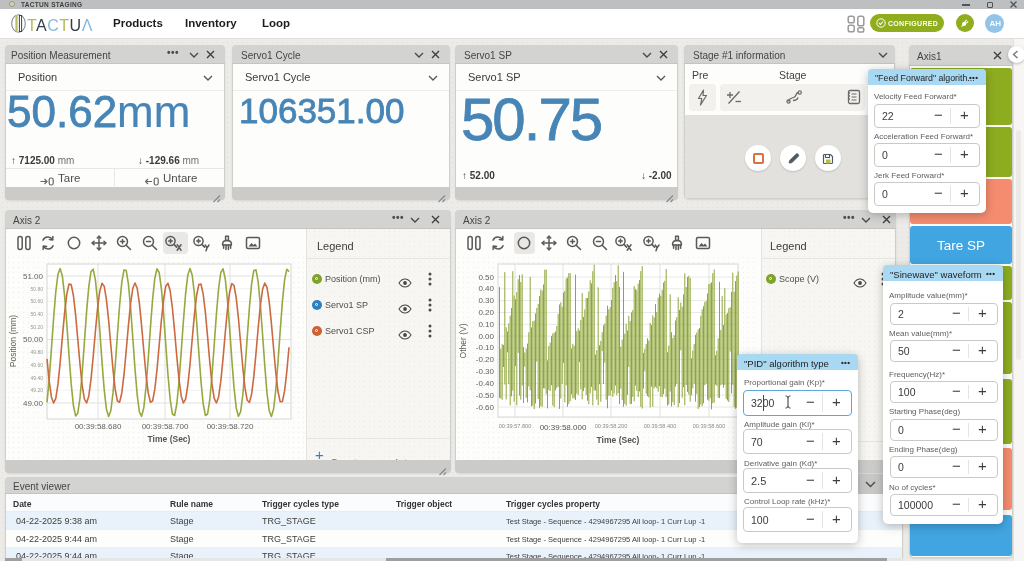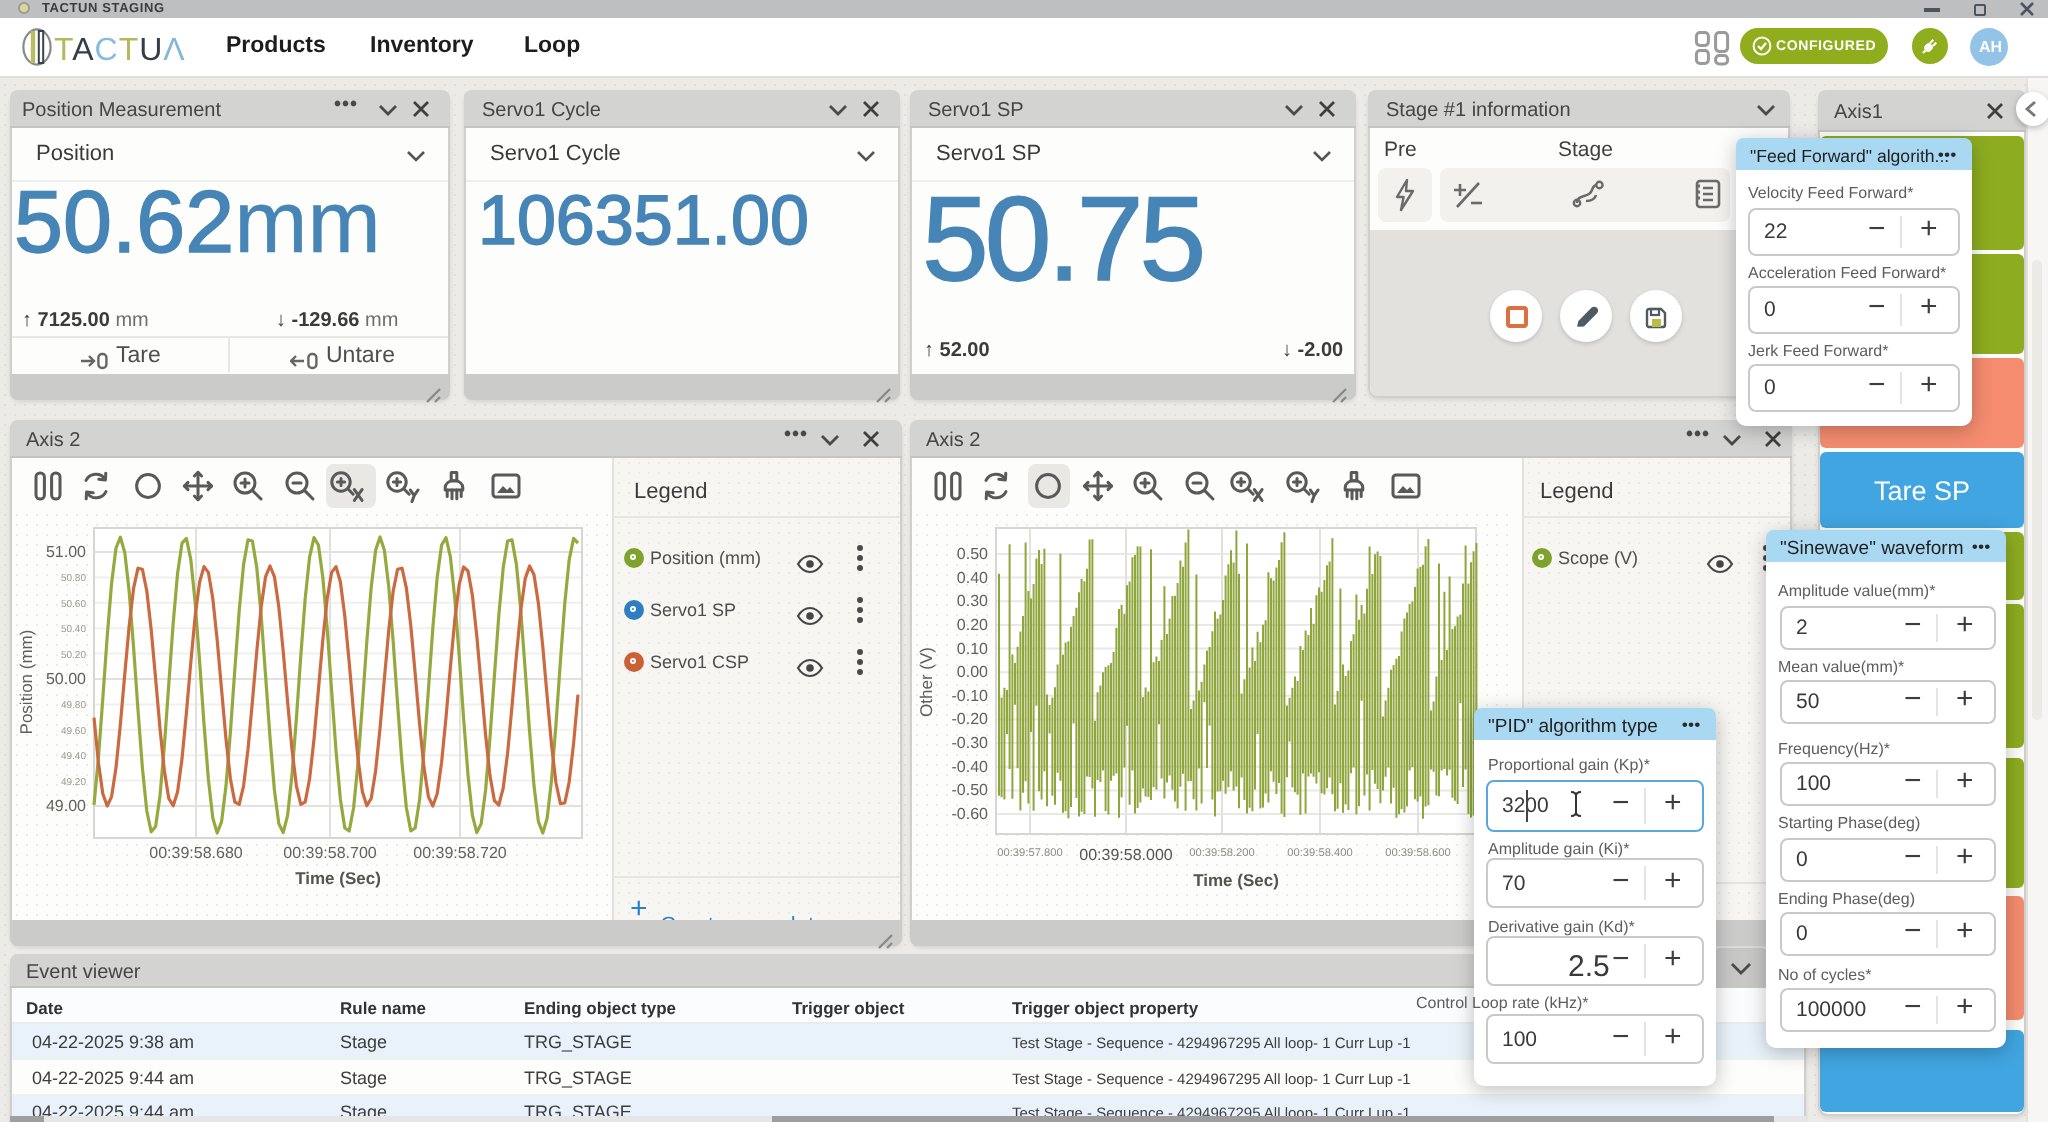--- a/index.html
+++ b/index.html
@@ -444,23 +444,23 @@
 <div class="card" style="left:5px;top:477px;width:898px;height:84px;border-radius:5px 5px 0 0"></div>
 <div class="chead" style="left:5px;top:477px;width:898px;height:17px"></div>
 <div class="ctitle" style="left:13px;top:481px">Event viewer</div>
 <div class="abs" style="left:857px;top:474px;width:27px;height:21px;background:#c7c7c5;border-radius:3px"></div>
 <svg class="abs" style="left:865px;top:481px" width="11" height="7" viewBox="0 0 11 7">
     <path d="M1 1 L5.5 5.5 L10 1" fill="none" stroke="#4a4a4a" stroke-width="1.4"></path>
   </svg>
 <div class="abs" style="left:6px;top:494px;width:896px;height:18px;background:#fbfcfd;border-bottom:1px solid #ebebeb"></div>
 <div class="abs" style="left:13px;top:499px;font-size:8.5px;font-weight:bold;color:#333">Date</div>
 <div class="abs" style="left:170px;top:499px;font-size:8.5px;font-weight:bold;color:#333">Rule name</div>
-<div class="abs" style="left:262px;top:499px;font-size:8.5px;font-weight:bold;color:#333">Ending object type</div>
+<div class="abs" style="left:262px;top:499px;font-size:8.5px;font-weight:bold;color:#333">Trigger cycles type</div>
 <div class="abs" style="left:396px;top:499px;font-size:8.5px;font-weight:bold;color:#333">Trigger object</div>
-<div class="abs" style="left:506px;top:499px;font-size:8.5px;font-weight:bold;color:#333">Trigger object property</div>
+<div class="abs" style="left:506px;top:499px;font-size:8.5px;font-weight:bold;color:#333">Trigger cycles property</div>
 <div class="abs" style="left:6px;top:512px;width:896px;height:18px;background:#e9f2fa;border-bottom:1px solid #f0f0f0"></div>
 <div class="abs" style="left:16px;top:516px;font-size:9px;color:#3d3d3d">04-22-2025 9:38 am</div>
 <div class="abs" style="left:170px;top:516px;font-size:9px;color:#3d3d3d">Stage</div>
 <div class="abs" style="left:262px;top:516px;font-size:9px;color:#3d3d3d">TRG_STAGE</div>
 <div class="abs" style="left:506px;top:517px;font-size:7.5px;color:#3d3d3d">Test Stage - Sequence - 4294967295 All loop- 1 Curr Lup -1</div>
 <div class="abs" style="left:6px;top:530px;width:896px;height:18px;background:#fdfdfc;border-bottom:1px solid #f0f0f0"></div>
 <div class="abs" style="left:16px;top:534px;font-size:9px;color:#3d3d3d">04-22-2025 9:44 am</div>
 <div class="abs" style="left:170px;top:534px;font-size:9px;color:#3d3d3d">Stage</div>
 <div class="abs" style="left:262px;top:534px;font-size:9px;color:#3d3d3d">TRG_STAGE</div>
 <div class="abs" style="left:506px;top:535px;font-size:7.5px;color:#3d3d3d">Test Stage - Sequence - 4294967295 All loop- 1 Curr Lup -1</div>
@@ -572,24 +572,24 @@
 <div class="abs" style="z-index:40">
     <div class="abs" style="left:743px;top:429px;width:109px;height:25px;background:#fff;border:1px solid #c9c9c7;border-radius:4px"></div>
     <div class="abs" style="left:751px;top:435.5px;font-size:10.5px;color:#3a3a3a">70</div>
     <div class="abs" style="left:822px;top:433px;width:1px;height:17px;background:#e4e4e4"></div>
     <div class="abs" style="left:806px;top:431.5px;font-size:15px;color:#3d3d3d">−</div>
     <div class="abs" style="left:832px;top:431.5px;font-size:15px;color:#3d3d3d">+</div>
   </div>
 <div class="abs" style="left:744px;top:459px;font-size:8px;color:#5d5d5d;z-index:40">Derivative gain (Kd)*</div>
 <div class="abs" style="z-index:40">
     <div class="abs" style="left:743px;top:468px;width:109px;height:25px;background:#fff;border:1px solid #c9c9c7;border-radius:4px"></div>
-    <div class="abs" style="left:784px;top:474.5px;font-size:15px;color:#3a3a3a">2.5</div>
+    <div class="abs" style="left:751px;top:474.5px;font-size:11px;color:#3a3a3a">2.5</div>
     <div class="abs" style="left:822px;top:472px;width:1px;height:17px;background:#e4e4e4"></div>
     <div class="abs" style="left:806px;top:470.5px;font-size:15px;color:#3d3d3d">−</div>
     <div class="abs" style="left:832px;top:470.5px;font-size:15px;color:#3d3d3d">+</div>
   </div>
-<div class="abs" style="left:708px;top:497px;font-size:8px;color:#5d5d5d;z-index:40">Control Loop rate (kHz)*</div>
+<div class="abs" style="left:744px;top:497px;font-size:8px;color:#5d5d5d;z-index:40">Control Loop rate (kHz)*</div>
 <div class="abs" style="z-index:40">
     <div class="abs" style="left:743px;top:507px;width:109px;height:25px;background:#fff;border:1px solid #c9c9c7;border-radius:4px"></div>
     <div class="abs" style="left:751px;top:513.5px;font-size:10.5px;color:#3a3a3a">100</div>
     <div class="abs" style="left:822px;top:511px;width:1px;height:17px;background:#e4e4e4"></div>
     <div class="abs" style="left:806px;top:509.5px;font-size:15px;color:#3d3d3d">−</div>
     <div class="abs" style="left:832px;top:509.5px;font-size:15px;color:#3d3d3d">+</div>
   </div>
 </body></html>

